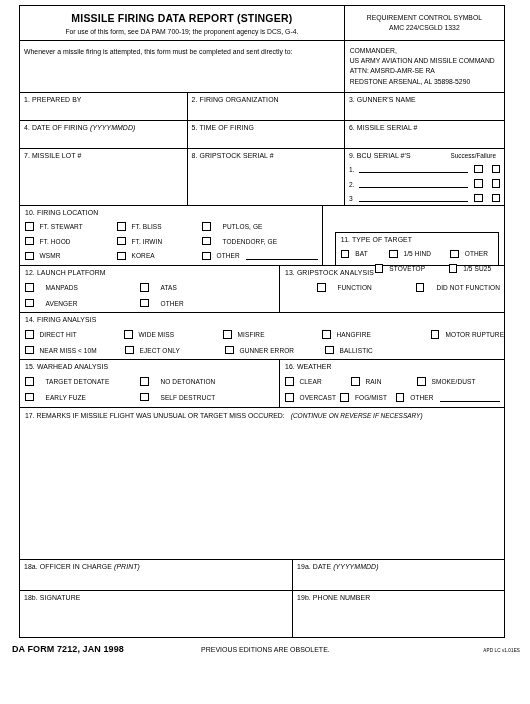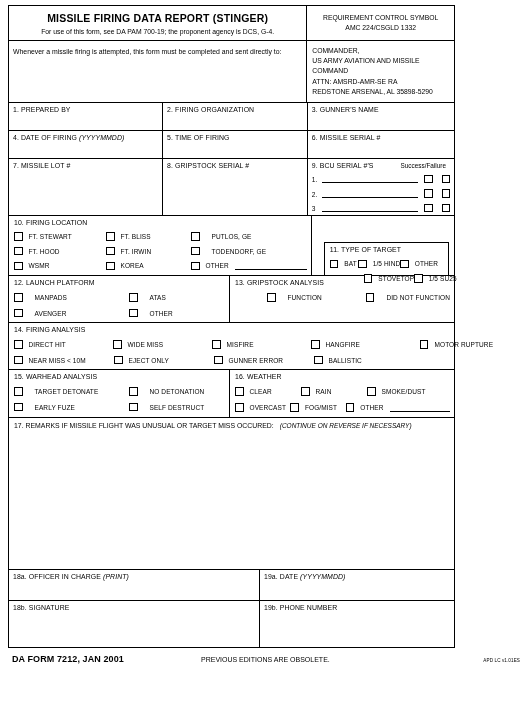--- a/index.html
+++ b/index.html
@@ -19,21 +19,22 @@
     position: relative;
     width: 530px;
     height: 704px;
     box-sizing: border-box;
     padding: 5px 8px 0 8px;
   }
 
   .form {
     border: 1.6px solid #000;
     box-sizing: border-box;
-    width: 447px;
+    width: 486px;
+    margin-left: 11px;
   }
 
   .row {
     display: flex;
     border-bottom: 1.1px solid #000;
     box-sizing: border-box;
   }
   .row.last { border-bottom: none; }
 
   .cell {
@@ -607,17 +608,17 @@
         <div class="fld">18b.  SIGNATURE</div>
       </div>
       <div class="cell c-half-r h-sig-b lastcol">
         <div class="fld">19b.  PHONE NUMBER</div>
       </div>
     </div>
 
   </div>
 
   <div class="footer">
-    <div class="footer-form">DA FORM 7212, JAN 2001</div>
+    <div class="footer-form">DA FORM 7212, JAN 1998</div>
     <div class="footer-prev">PREVIOUS EDITIONS ARE OBSOLETE.</div>
     <div class="footer-apd">APD LC v1.01ES</div>
   </div>
 </div>
 
 </body></html>

